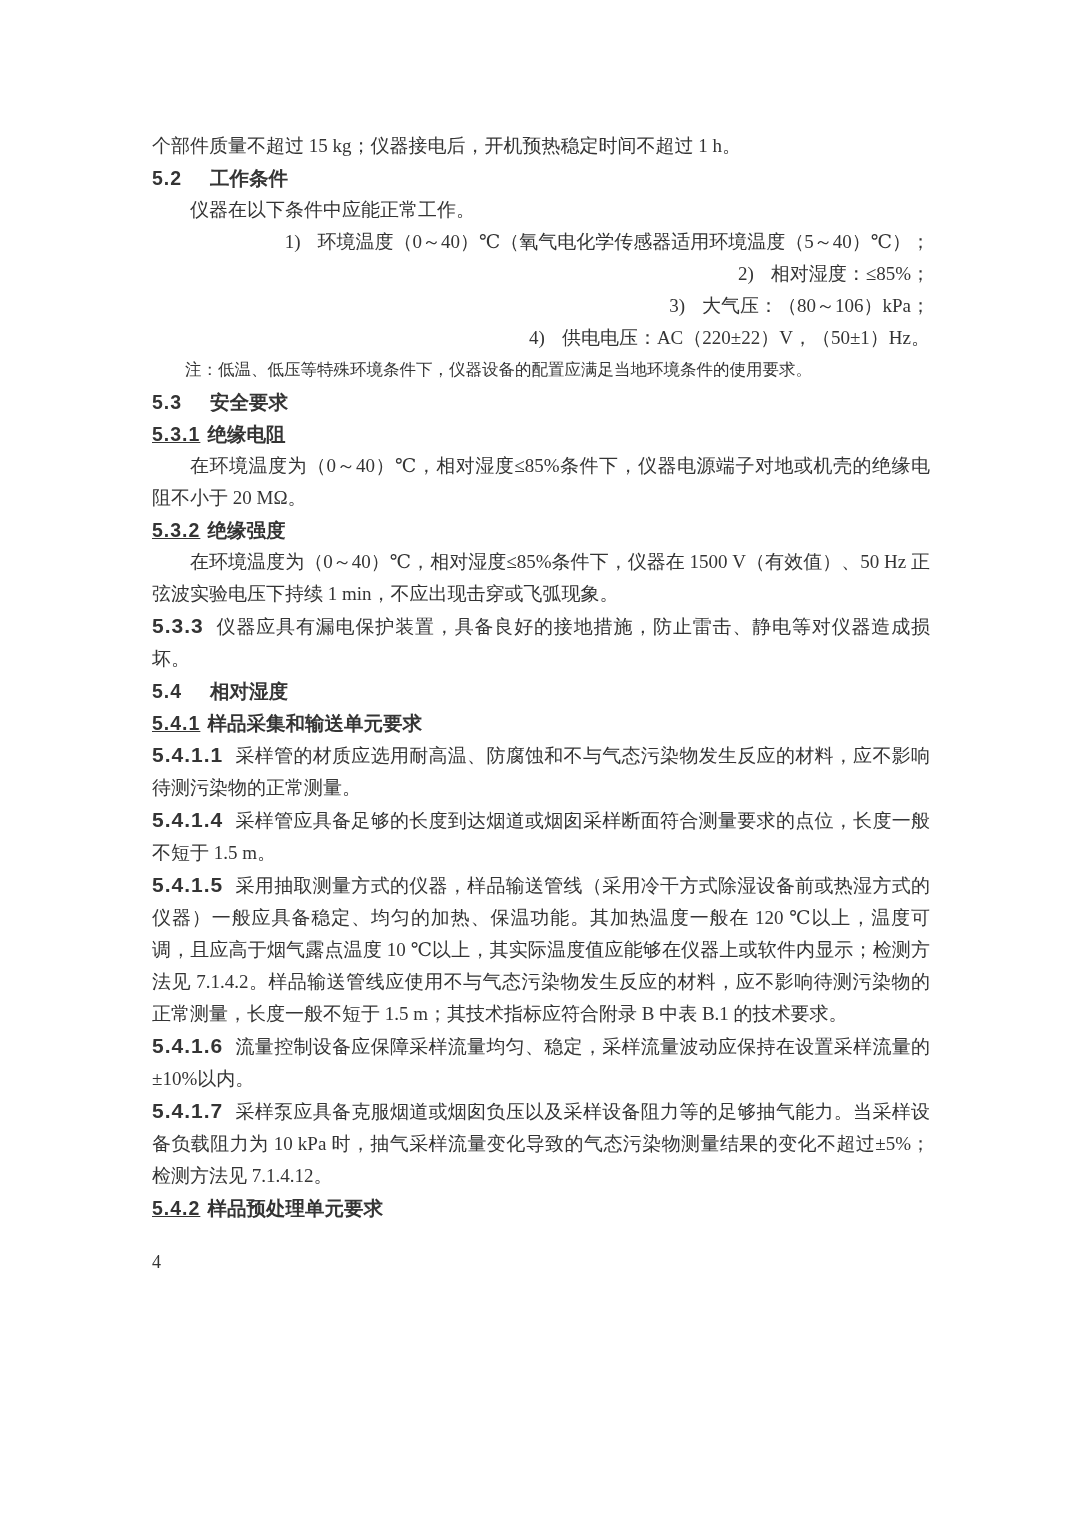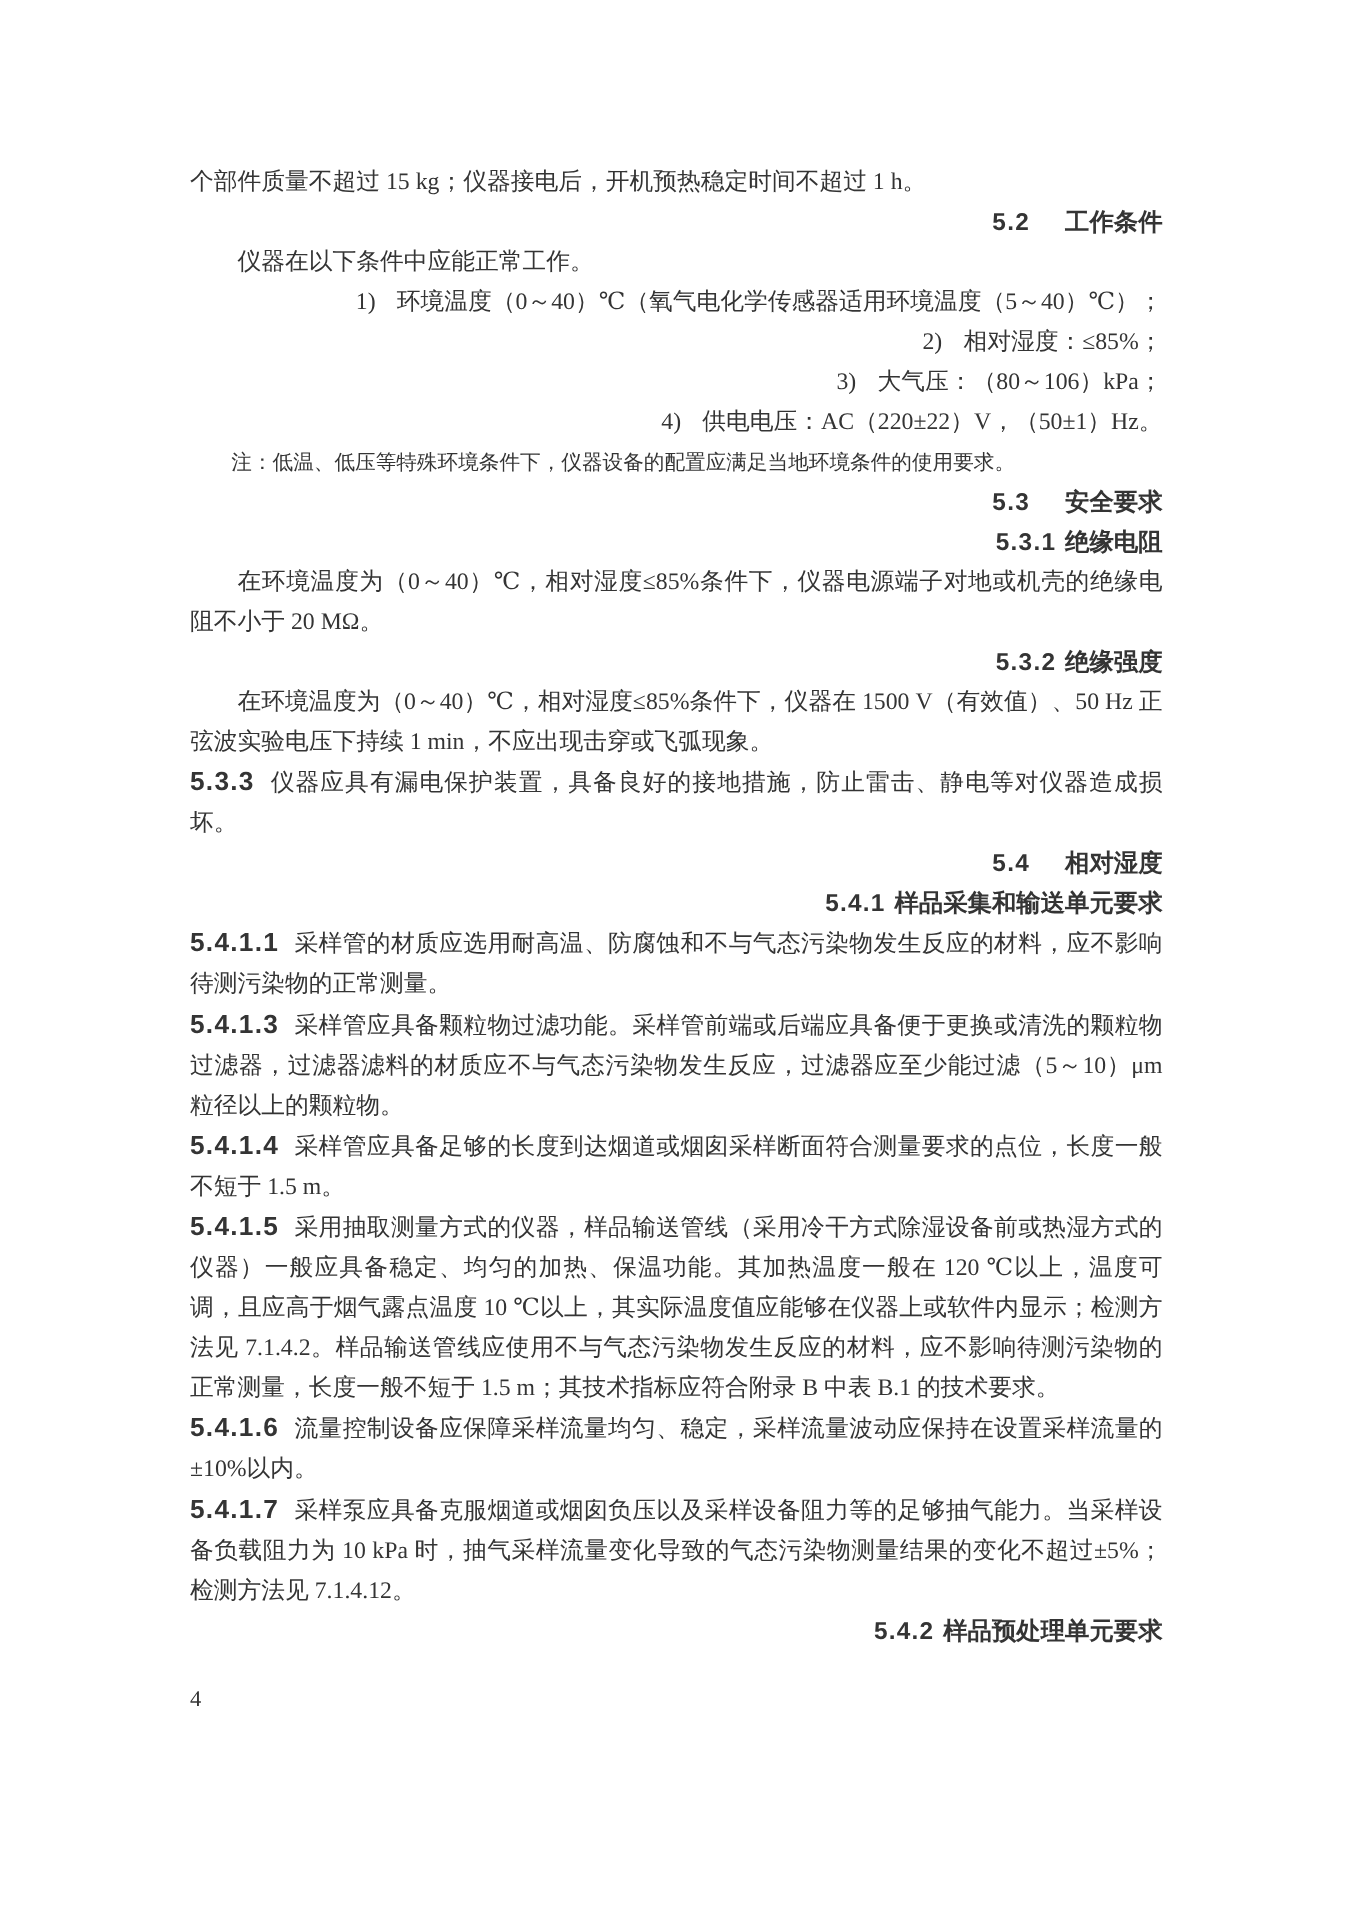--- a/index.html
+++ b/index.html
@@ -21,24 +21,24 @@
     text-align:justify;
   }
   p{margin:0;padding:0;}
   
   .para.ind{text-indent:2em;}
   
   .hd{
     font-family:"Liberation Sans","DejaVu Sans",sans-serif;
     font-weight:bold;
     font-size:19.5px;
-    text-align:right;
+    text-align:left;
   }
   .hd1 .num{margin-right:28px;}
-  .hd2 .num{margin-right:7px;}
+  .hd2 .num{margin-right:7px;text-decoration:underline;}
   
   .num{
     font-family:"Liberation Sans","DejaVu Sans",sans-serif;
     font-weight:bold;
     letter-spacing:1px;
   }
   .npara .num{margin-right:12px;font-size:21px;}
   
   .li{padding-left:44px;text-align:right;}
   .li .linum{margin-right:17px;}
@@ -88,21 +88,20 @@
 
     <p class="para npara"><span class="num">5.3.3</span><span class="npt">仪器应具有漏电保护装置，具备良好的接地措施，防止雷击、静电等对仪器造成损坏。</span></p>
 
     <p class="hd hd1"><span class="num">5.4</span><span class="ht">相对湿度</span></p>
 
     <p class="hd hd2"><span class="num">5.4.1</span><span class="ht">样品采集和输送单元要求</span></p>
 
     <p class="para npara"><span class="num">5.4.1.1</span><span class="npt">采样管的材质应选用耐高温、防腐蚀和不与气态污染物发生反应的材料，应不影响待测污染物的正常测量。</span></p>
 
 
-    <p class="para npara"><span class="num">5.4.1.3</span><span class="npt">采样管应具备颗粒物过滤功能。采样管前端或后端应具备便于更换或清洗的颗粒物过滤器，过滤器滤料的材质应不与气态污染物发生反应，过滤器应至少能过滤（5～10）μm 粒径以上的颗粒物。</span></p>
 
     <p class="para npara"><span class="num">5.4.1.4</span><span class="npt">采样管应具备足够的长度到达烟道或烟囱采样断面符合测量要求的点位，长度一般不短于 1.5 m。</span></p>
 
     <p class="para npara"><span class="num">5.4.1.5</span><span class="npt">采用抽取测量方式的仪器，样品输送管线（采用冷干方式除湿设备前或热湿方式的仪器）一般应具备稳定、均匀的加热、保温功能。其加热温度一般在 120 ℃以上，温度可调，且应高于烟气露点温度 10 ℃以上，其实际温度值应能够在仪器上或软件内显示；检测方法见 7.1.4.2。样品输送管线应使用不与气态污染物发生反应的材料，应不影响待测污染物的正常测量，长度一般不短于 1.5 m；其技术指标应符合附录 B 中表 B.1 的技术要求。</span></p>
 
     <p class="para npara"><span class="num">5.4.1.6</span><span class="npt">流量控制设备应保障采样流量均匀、稳定，采样流量波动应保持在设置采样流量的±10%以内。</span></p>
 
     <p class="para npara"><span class="num">5.4.1.7</span><span class="npt">采样泵应具备克服烟道或烟囱负压以及采样设备阻力等的足够抽气能力。当采样设备负载阻力为 10 kPa 时，抽气采样流量变化导致的气态污染物测量结果的变化不超过±5%；检测方法见 7.1.4.12。</span></p>
 
     <p class="hd hd2"><span class="num">5.4.2</span><span class="ht">样品预处理单元要求</span></p>

